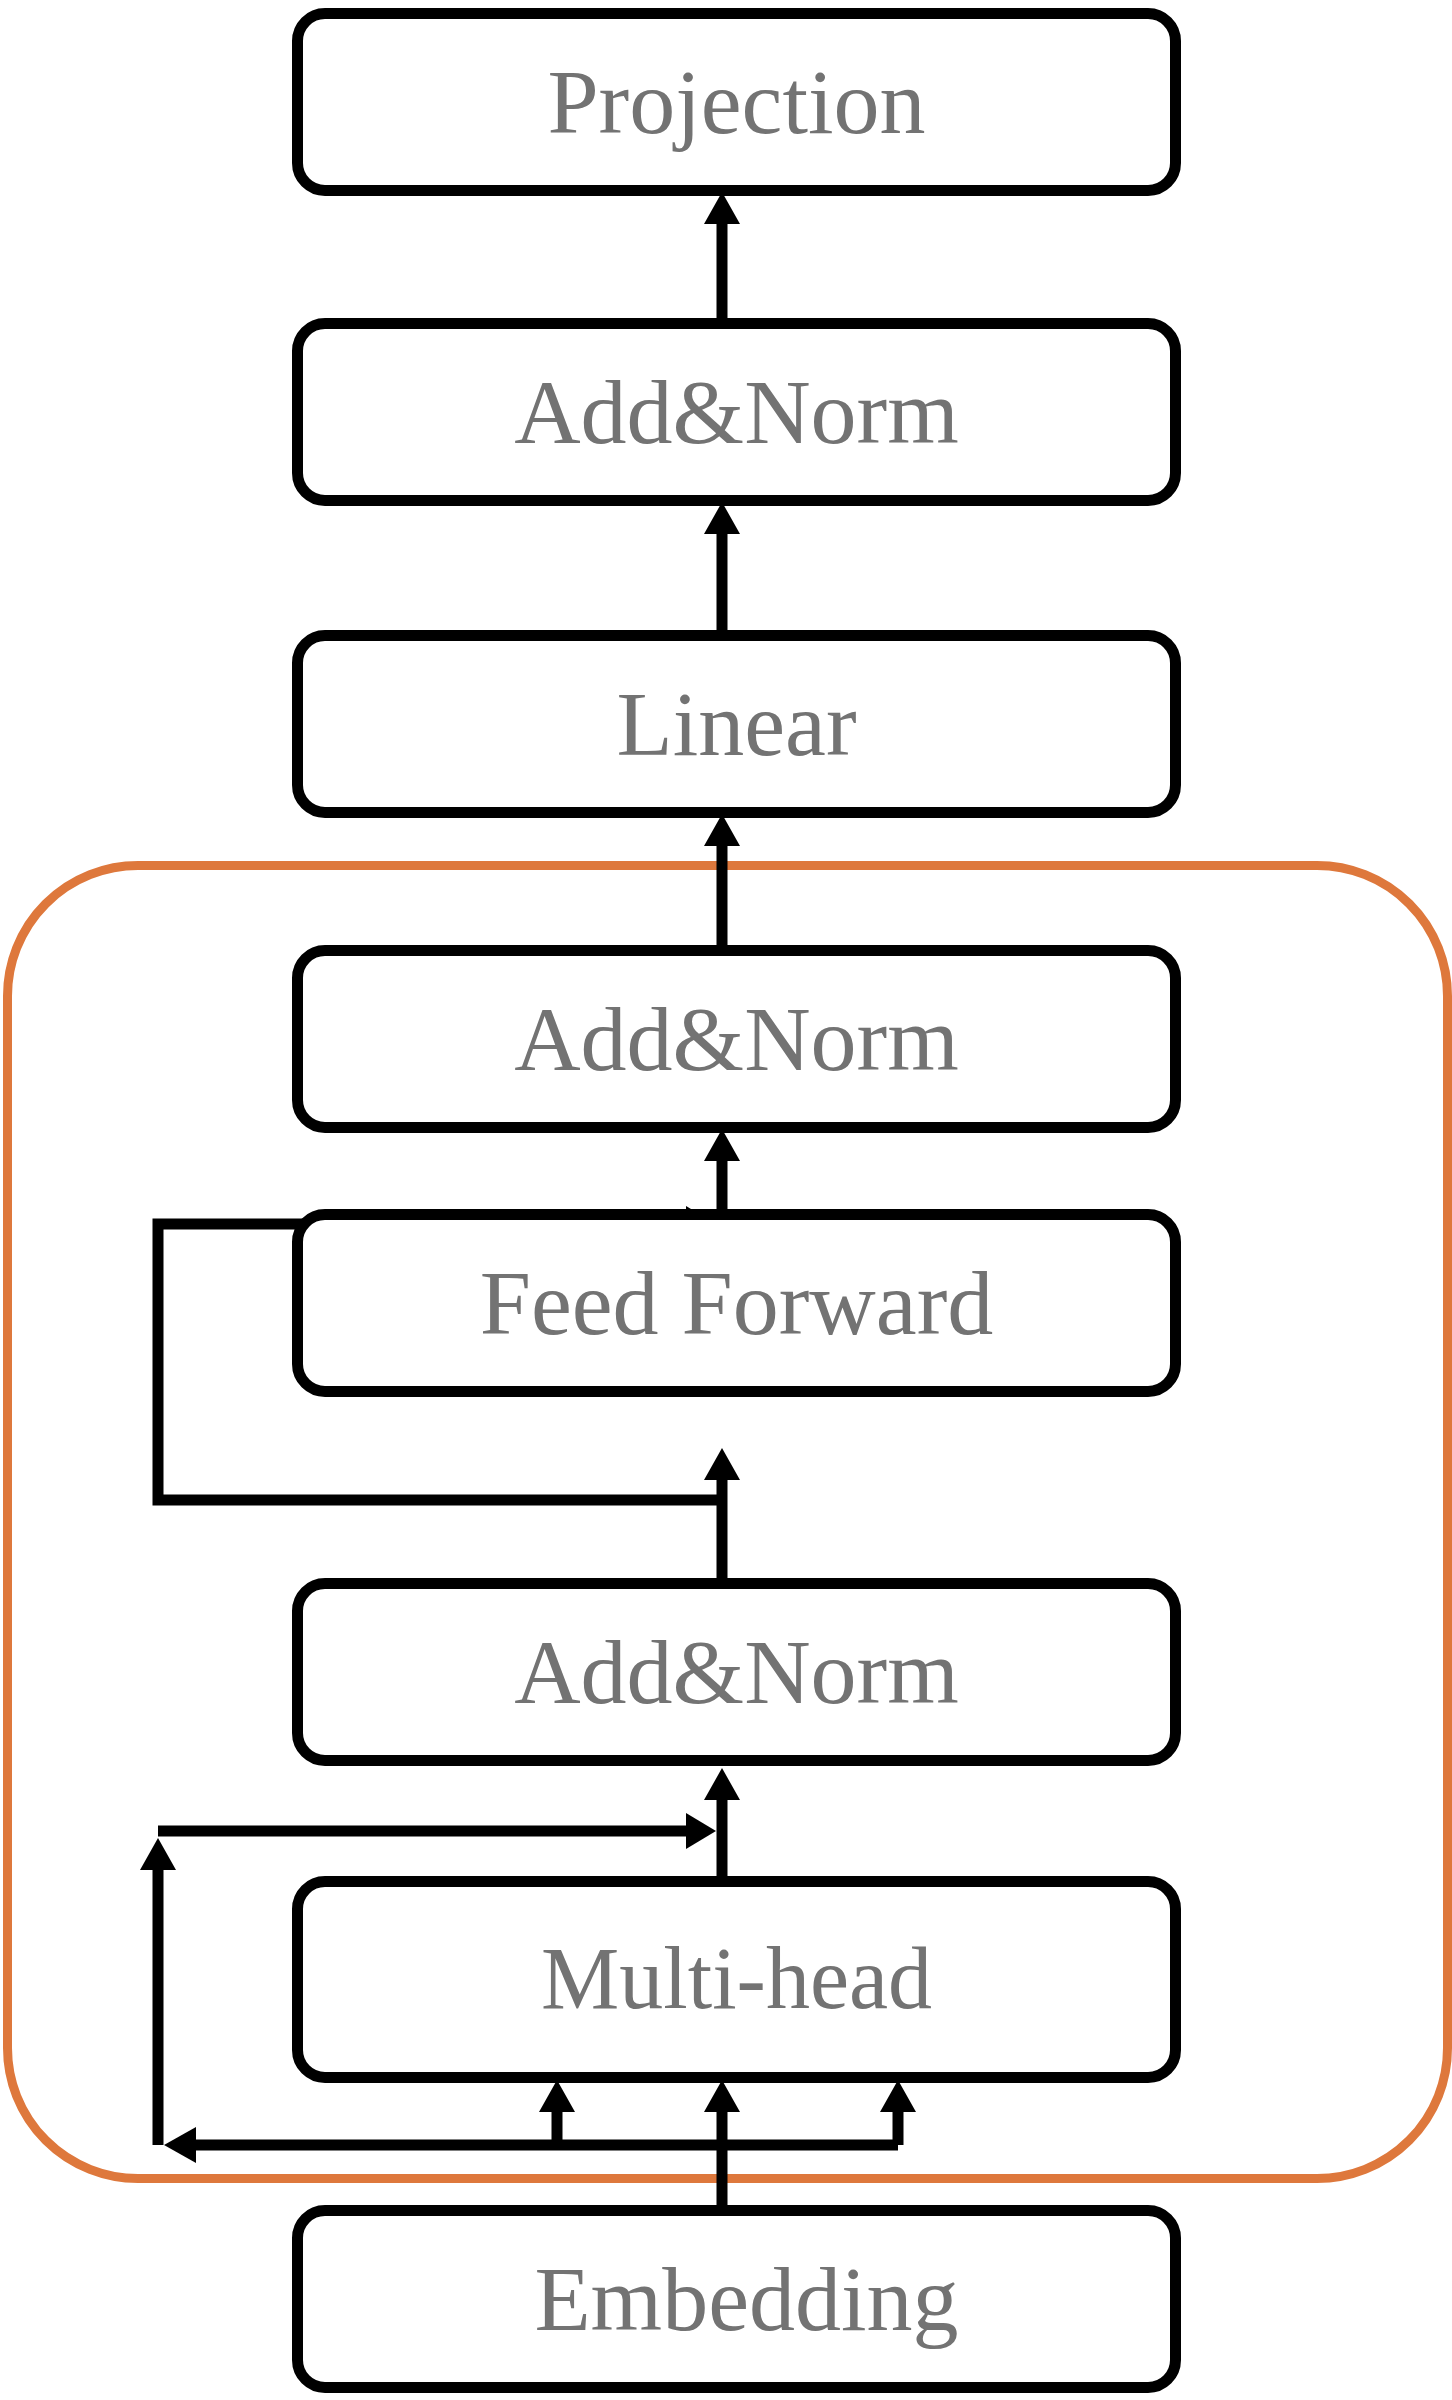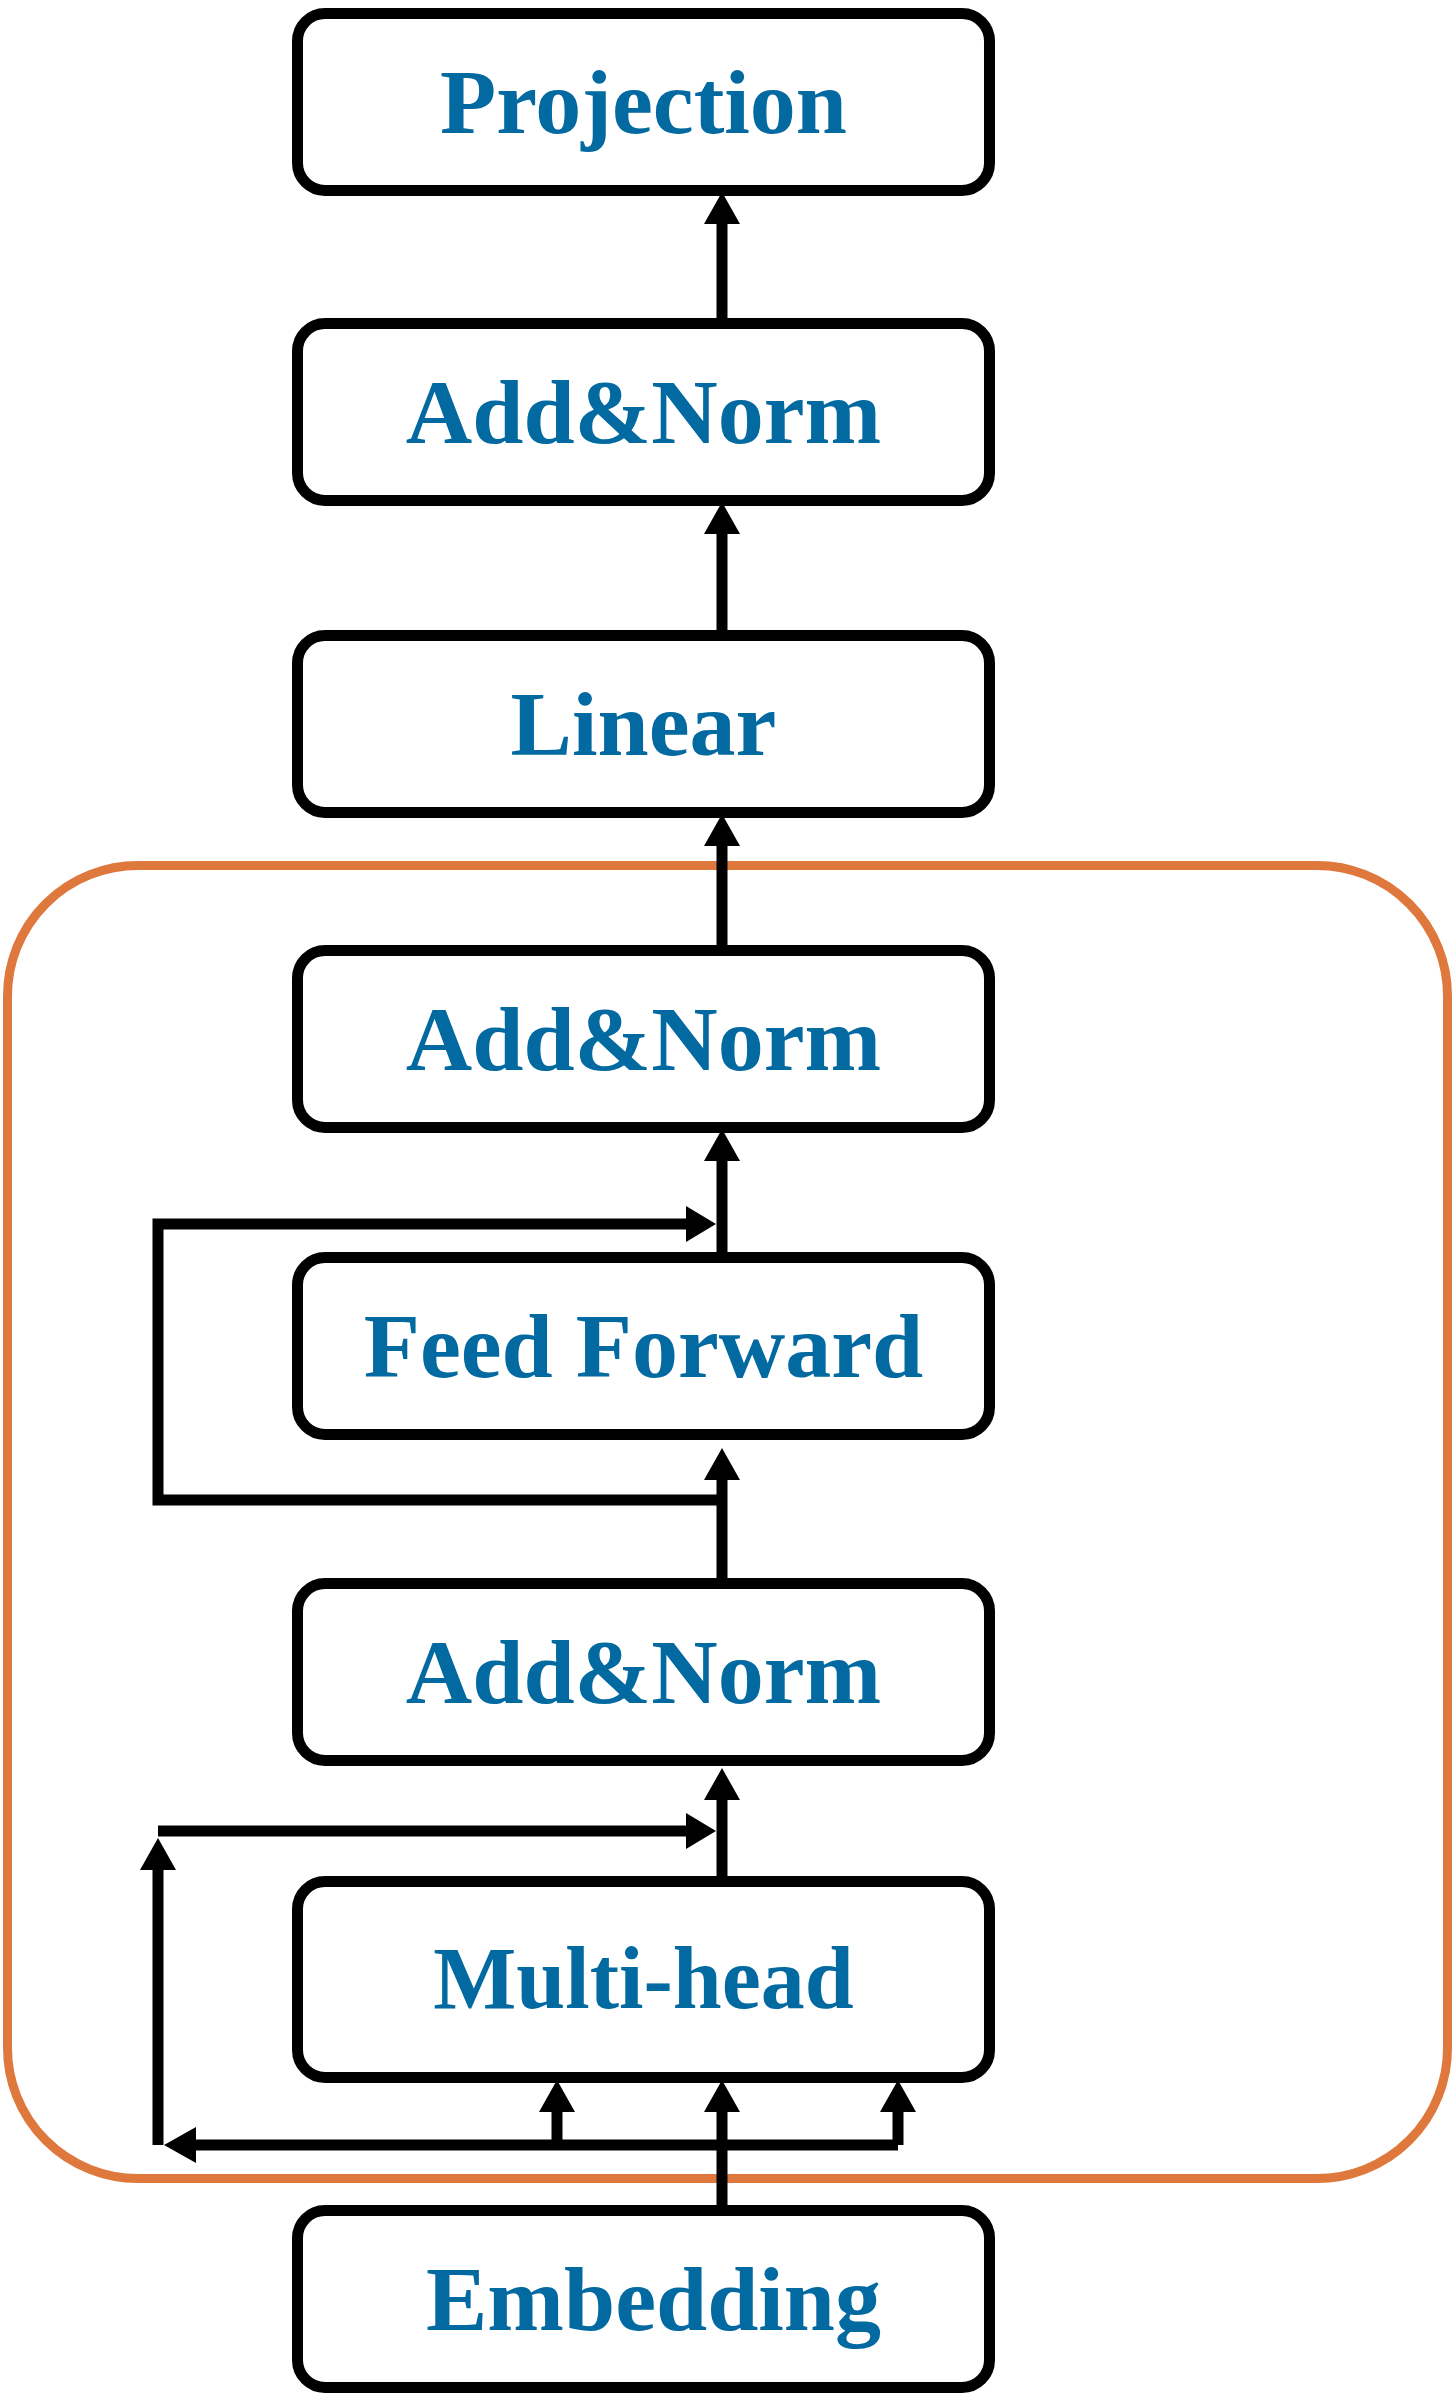--- a/index.html
+++ b/index.html
@@ -25,40 +25,40 @@
   #connector-layer {
     position: absolute;
     left: 0;
     top: 0;
     width: 1452px;
     height: 2400px;
   }
   .box {
     position: absolute;
     left: 292px;
-    width: 703px;
+    width: 889px;
     height: 188px;
     box-sizing: border-box;
     background: #ffffff;
     border: 11px solid #000000;
     border-radius: 33px;
     display: flex;
     align-items: center;
     justify-content: center;
     text-align: center;
-    font-weight: bold;
+    font-weight: normal;
     font-size: 92px;
-    color: #0369a1;
+    color: #737373;
     white-space: nowrap;
   }
   #box-projection   { top: 8px; }
   #box-add-norm-top { top: 318px; }
   #box-linear       { top: 630px; text-align: center; }
   #box-add-norm-mid { top: 945px; }
-  #box-feed-forward { top: 1252px; }
+  #box-feed-forward { top: 1209px; }
   #box-add-norm-bot { top: 1578px; }
   #box-multi-head   { top: 1876px; height: 207px; flex-direction: column; font-size: 88px; line-height: 1.05; }
   #box-embedding    { top: 2205px; padding-left: 20px; }
   .box-label { display: block; }
 </style>
 </head>
 <body>
 
 <div id="stage">
 

